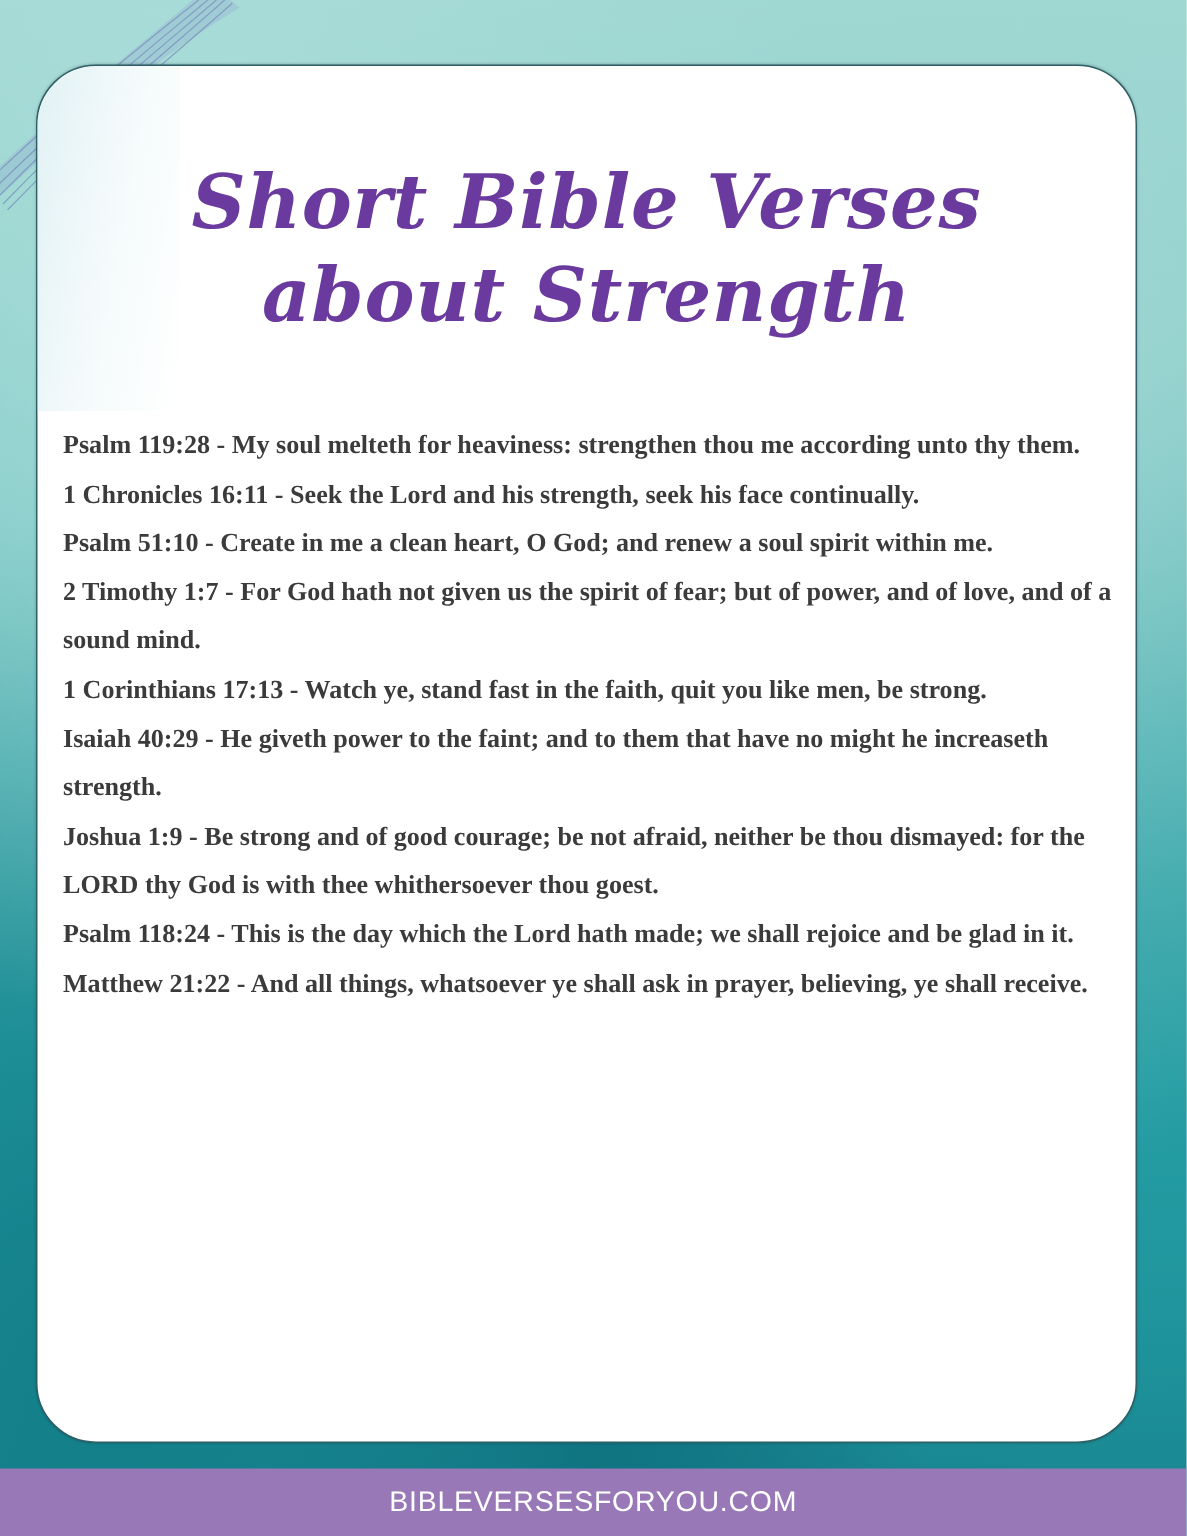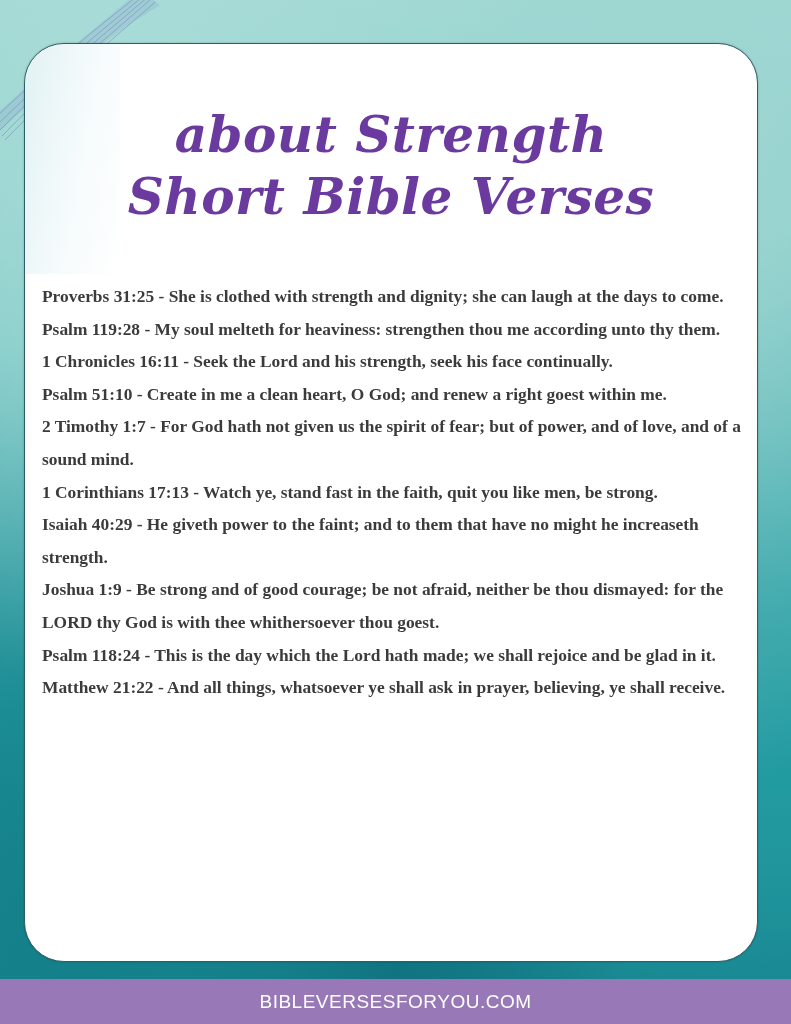--- a/index.html
+++ b/index.html
@@ -64,28 +64,27 @@
     <path d="M158 2 C118 36, 78 66, 8 134"></path>
     <path d="M155 0 C115 32, 75 62, 5 128"></path>
     <path d="M165 12 C125 48, 85 78, 15 150"></path>
   </g>
   <path d="M150 0 C110 35, 70 65, 0 130 L0 150 C70 85, 120 45, 170 15 Z" fill="#7f86c8" fill-opacity="0.18"></path>
 </svg>
 
 <div class="card">
   <div class="card-fold"></div>
   <h1 class="title" style="margin:0;">
+    <span>Short Bible Verses</span>
     <span>about Strength</span>
-    <span>Short Bible Verses</span>
   </h1>
   <div class="verses">
-    <p class="verse">Proverbs 31:25 - She is clothed with strength and dignity; she can laugh at the days to come.</p>
     <p class="verse">Psalm 119:28 - My soul melteth for heaviness: strengthen thou me according unto thy them.</p>
     <p class="verse">1 Chronicles 16:11 - Seek the Lord and his strength, seek his face continually.</p>
-    <p class="verse">Psalm 51:10 - Create in me a clean heart, O God; and renew a right goest within me.</p>
+    <p class="verse">Psalm 51:10 - Create in me a clean heart, O God; and renew a soul spirit within me.</p>
     <p class="verse">2 Timothy 1:7 - For God hath not given us the spirit of fear; but of power, and of love, and of a sound mind.</p>
     <p class="verse">1 Corinthians 17:13 - Watch ye, stand fast in the faith, quit you like men, be strong.</p>
     <p class="verse">Isaiah 40:29 - He giveth power to the faint; and to them that have no might he increaseth strength.</p>
     <p class="verse">Joshua 1:9 - Be strong and of good courage; be not afraid, neither be thou dismayed: for the LORD thy God is with thee whithersoever thou goest.</p>
     <p class="verse">Psalm 118:24 - This is the day which the Lord hath made; we shall rejoice and be glad in it.</p>
     <p class="verse">Matthew 21:22 - And all things, whatsoever ye shall ask in prayer, believing, ye shall receive.</p>
   </div>
 </div>
 
 <div class="footer">

